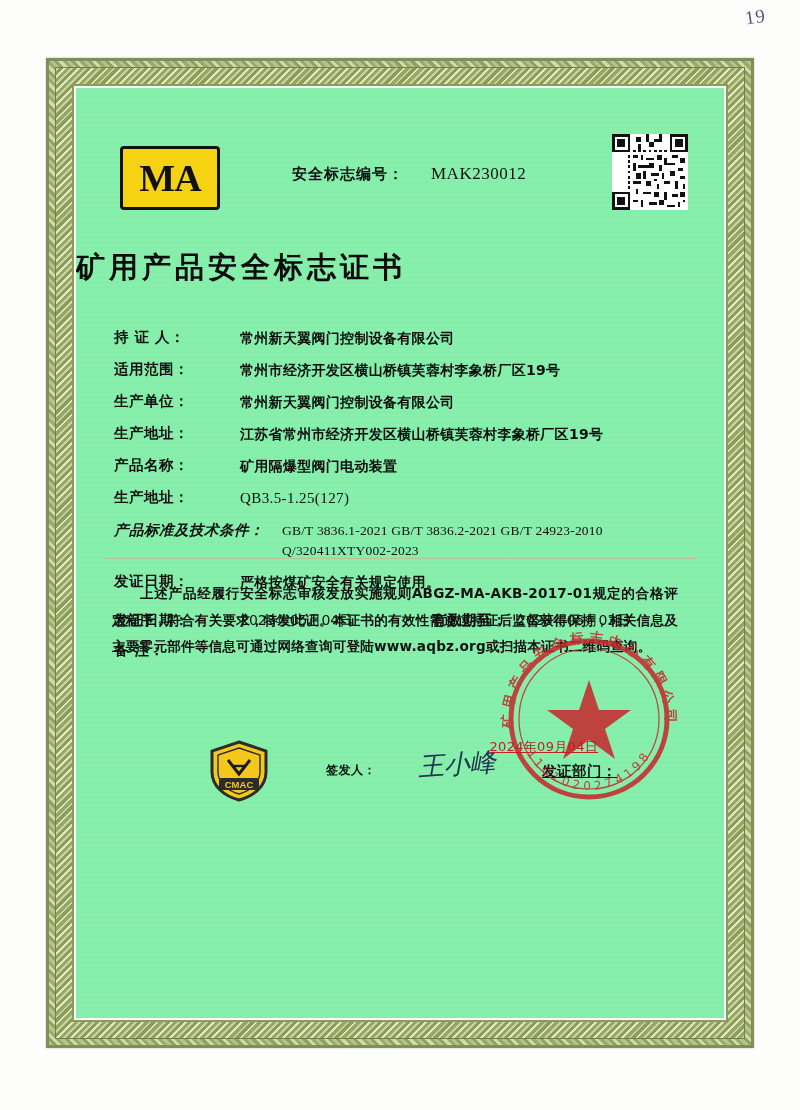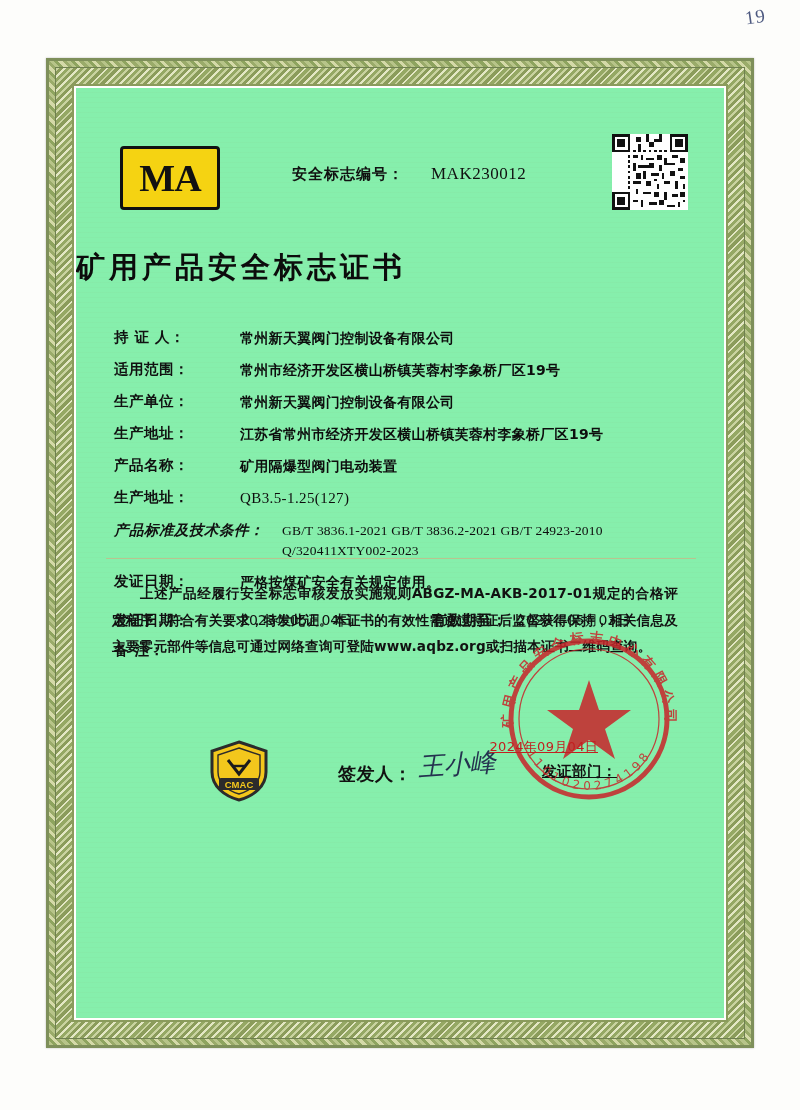--- a/index.html
+++ b/index.html
@@ -276,24 +276,24 @@
   }
   #cmac-badge {
     position: absolute;
     left: 96px;
     top: 10px;
     width: 62px;
     height: 62px;
   }
   #signer-label {
     position: absolute;
-    left: 226px;
+    left: 214px;
     top: 32px;
     font-family: Liberation Sans, sans-serif;
-    font-size: 18px;
+    font-size: 12px;
     font-weight: 600;
     color: #111;
     letter-spacing: 0.5px;
   }
   #signature {
     position: absolute;
     left: 306px;
     top: 16px;
     width: 110px;
     height: 44px;

